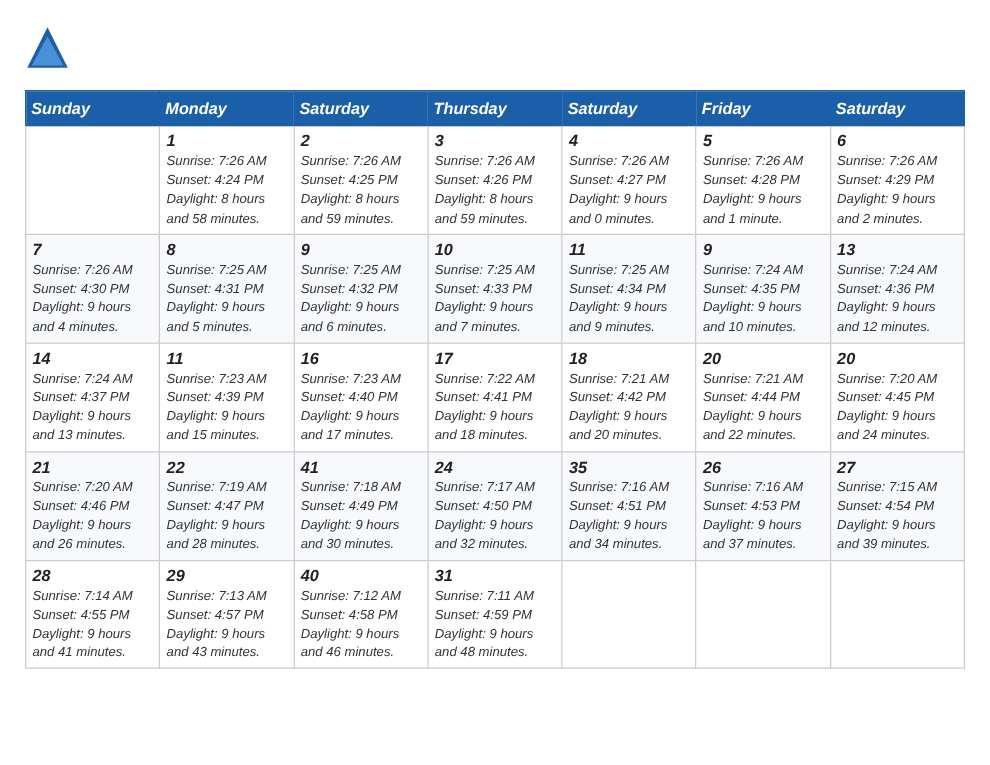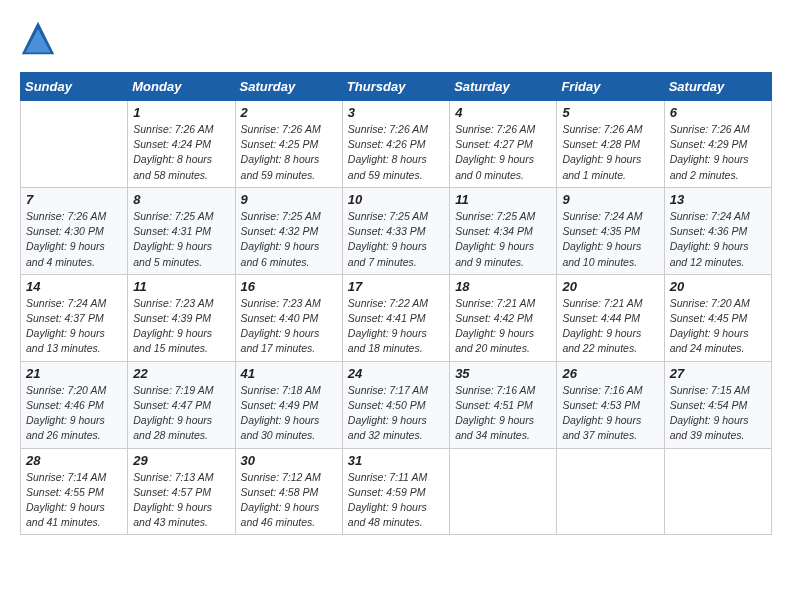--- a/index.html
+++ b/index.html
@@ -244,21 +244,21 @@
       <tr class="row-odd">
         <td>
           <span class="day-number">28</span>
           <div class="cell-info">Sunrise: 7:14 AM<br>Sunset: 4:55 PM<br>Daylight: 9 hours<br>and 41 minutes.</div>
         </td>
         <td>
           <span class="day-number">29</span>
           <div class="cell-info">Sunrise: 7:13 AM<br>Sunset: 4:57 PM<br>Daylight: 9 hours<br>and 43 minutes.</div>
         </td>
         <td>
-          <span class="day-number">30</span>
+          <span class="day-number">40</span>
           <div class="cell-info">Sunrise: 7:12 AM<br>Sunset: 4:58 PM<br>Daylight: 9 hours<br>and 46 minutes.</div>
         </td>
         <td>
           <span class="day-number">31</span>
           <div class="cell-info">Sunrise: 7:11 AM<br>Sunset: 4:59 PM<br>Daylight: 9 hours<br>and 48 minutes.</div>
         </td>
         <td class="empty"></td>
         <td class="empty"></td>
         <td class="empty"></td>
       </tr>

